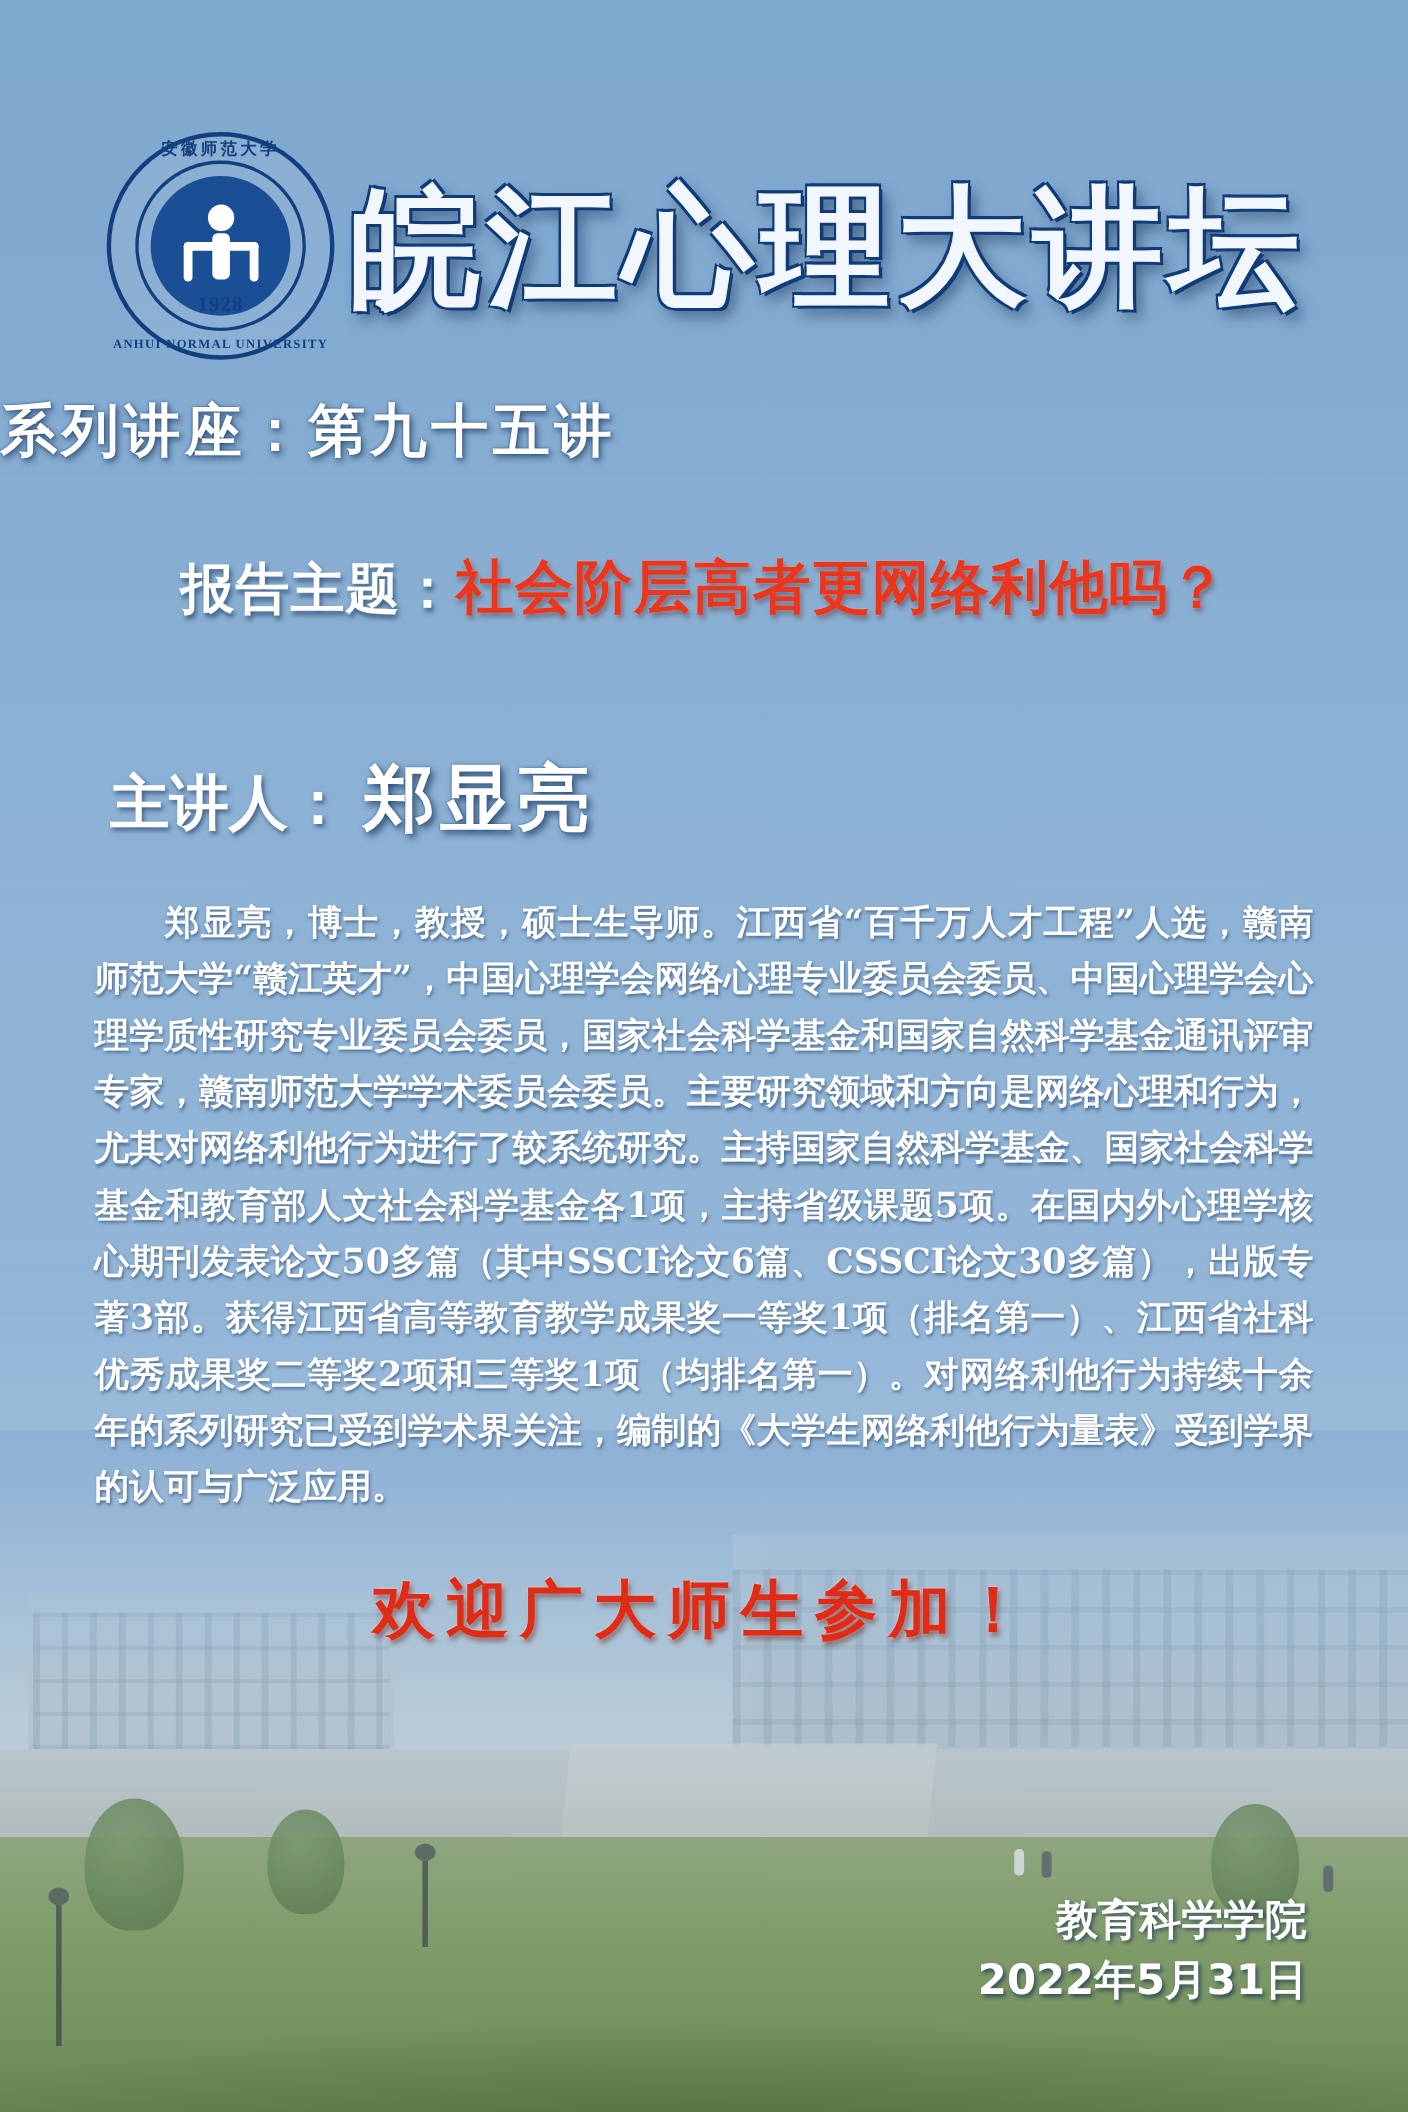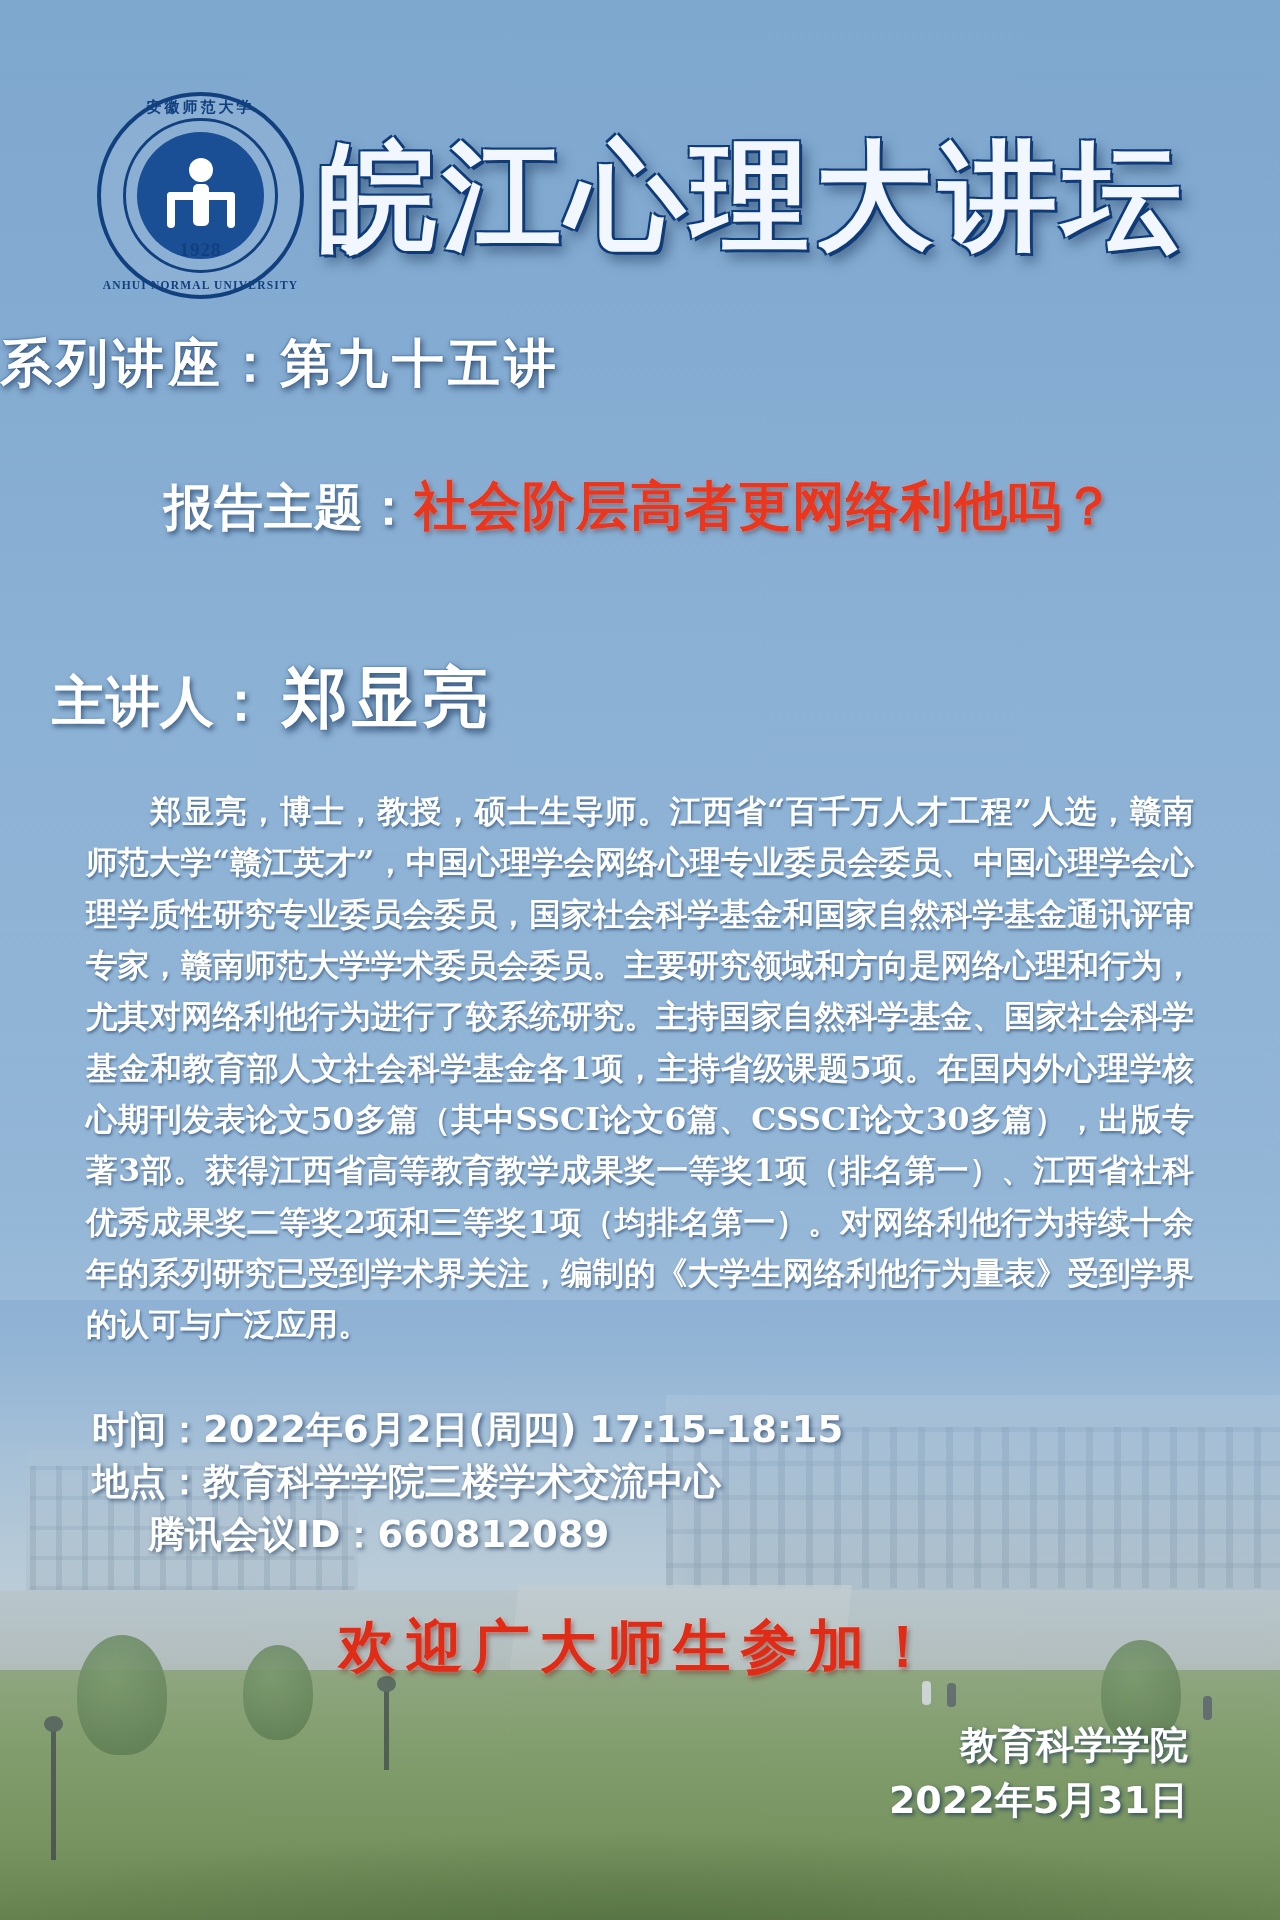--- a/index.html
+++ b/index.html
@@ -165,21 +165,21 @@
     position: absolute;
     left: 0; top: 0;
     width: 1280px;
     height: 1920px;
   }
 
   .header {
     display: flex;
     align-items: center;
     justify-content: center;
-    padding-top: 88px;
+    padding-top: 116px;
     gap: 11px;
   }
   .seal {
     width: 215px;
     height: 215px;
     position: relative;
     flex: 0 0 auto;
   }
   .seal .ring {
     position: absolute;
@@ -272,21 +272,21 @@
     font-family: "DejaVu Serif", "Liberation Serif", serif;
     font-weight: bold;
     font-size: 53px;
     color: #e8361f;
     letter-spacing: 1px;
     text-shadow: 2px 3px 5px rgba(60,10,5,.35), 0 0 1px #ffd9cf;
   }
 
   .speaker-row {
     margin-top: 110px;
-    padding-left: 52px;
+    padding-left: 100px;
     display: flex;
     align-items: baseline;
     gap: 14px;
   }
   .speaker-label {
     font-family: "DejaVu Serif", "Liberation Serif", serif;
     font-weight: bold;
     font-size: 54px;
     color: #ffffff;
     text-shadow: 2px 3px 5px rgba(12,40,78,.6);
@@ -402,25 +402,20 @@
       <span class="topic-label">报告主题：</span><span class="topic-text">社会阶层高者更网络利他吗？</span>
     </div>
 
     <div class="speaker-row">
       <span class="speaker-label">主讲人：</span>
       <span class="speaker-name">郑显亮</span>
     </div>
 
     <div class="bio">郑显亮，博士，教授，硕士生导师。江西省“百千万人才工程”人选，赣南师范大学“赣江英才”，中国心理学会网络心理专业委员会委员、中国心理学会心理学质性研究专业委员会委员，国家社会科学基金和国家自然科学基金通讯评审专家，赣南师范大学学术委员会委员。主要研究领域和方向是网络心理和行为，尤其对网络利他行为进行了较系统研究。主持国家自然科学基金、国家社会科学基金和教育部人文社会科学基金各1项，主持省级课题5项。在国内外心理学核心期刊发表论文50多篇（其中SSCI论文6篇、CSSCI论文30多篇），出版专著3部。获得江西省高等教育教学成果奖一等奖1项（排名第一）、江西省社科优秀成果奖二等奖2项和三等奖1项（均排名第一）。对网络利他行为持续十余年的系列研究已受到学术界关注，编制的《大学生网络利他行为量表》受到学界的认可与广泛应用。</div>
 
-    <div class="details">
-      <div class="line">时间：2022年6月2日(周四) 17:15–18:15</div>
-      <div class="line">地点：教育科学学院三楼学术交流中心</div>
-      <div class="line indent">腾讯会议ID：660812089</div>
-    </div>
 
     <div class="welcome">欢迎广大师生参加！</div>
 
     <div class="signature">
       <div class="org">教育科学学院</div>
       <div class="date">2022年5月31日</div>
     </div>
 
   </div>
 </div>

